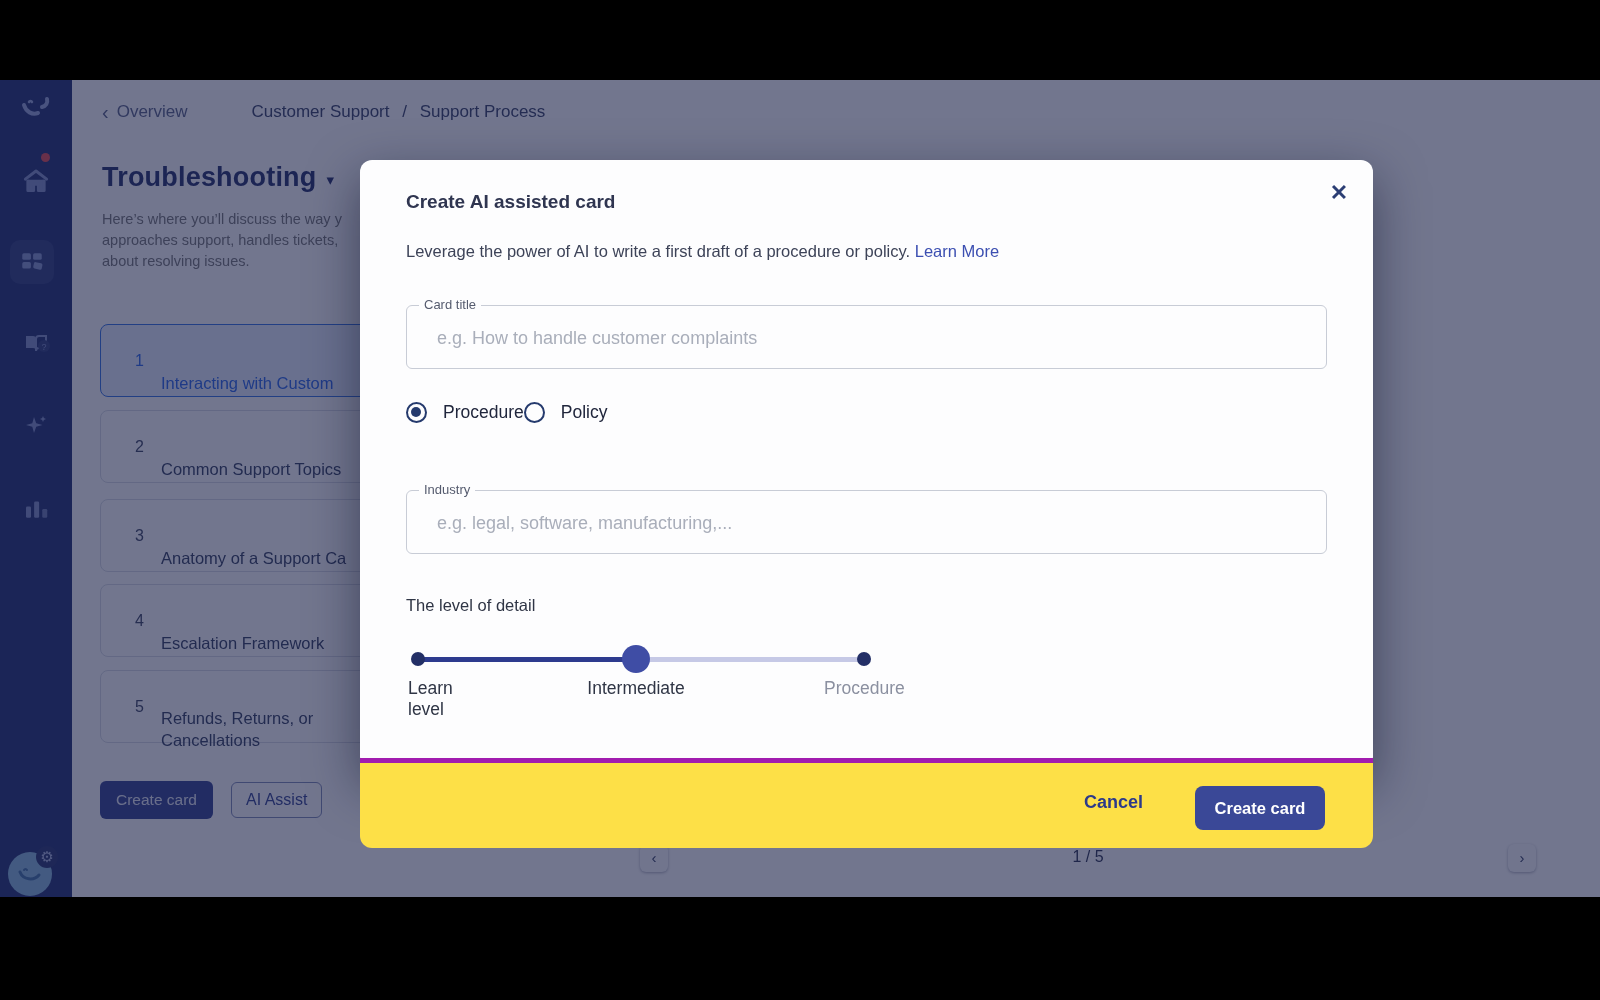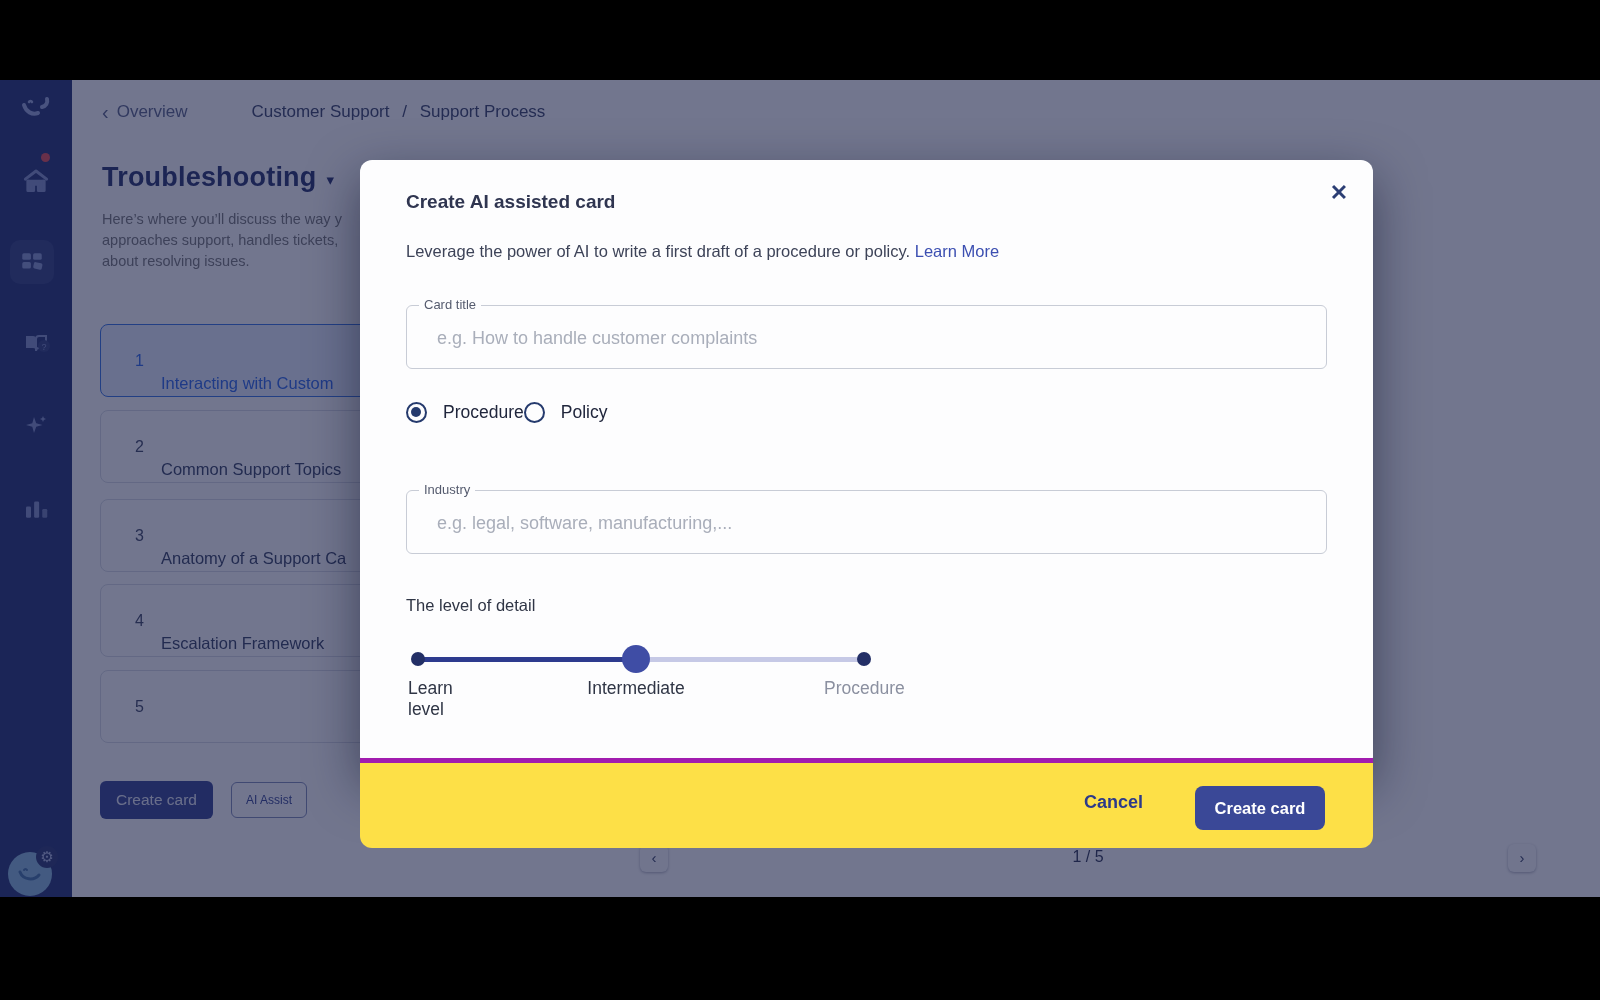--- a/index.html
+++ b/index.html
@@ -44,21 +44,21 @@
 
   .card-list{position:absolute;left:28px;top:0;}
   .list-card{position:absolute;left:0;width:312px;height:73px;background:#ffffff;border:1px solid #d7dbe4;border-radius:8px;box-sizing:border-box;display:flex;align-items:center;}
   .list-card .num{width:26px;margin-left:34px;font-size:16px;color:#39425f;flex:0 0 auto;}
   .list-card .card-title{font-size:16.5px;color:#2e3a5c;white-space:normal;width:210px;line-height:22px;margin-top:44px;}
   .list-card.selected{background:#e8f0fe;border:1.5px solid #2f6fe4;}
   .list-card.selected .num,.list-card.selected .card-title{color:#2563eb;white-space:nowrap;overflow:hidden;}
 
   .page-btn-row{position:absolute;left:28px;top:701px;display:flex;gap:18px;align-items:center;}
   .btn-primary-page{height:38px;padding:0 16px;background:#2e3e8f;color:#e8ebf5;border:none;border-radius:6px;font-size:15.5px;font-family:inherit;}
-  .btn-outline-page{height:36px;padding:0 14px;background:rgba(255,255,255,.6);color:#2e3e8f;border:1px solid #7c88b5;border-radius:6px;font-size:12px;font-family:inherit;}
+  .btn-outline-page{height:36px;padding:0 14px;background:rgba(255,255,255,.6);color:#2e3e8f;border:1px solid #7c88b5;border-radius:6px;font-size:16px;font-family:inherit;}
 
   .pager{position:absolute;left:568px;top:760px;width:896px;height:36px;}
   .pager-btn{position:absolute;top:4px;width:28px;height:28px;background:#fbfbfd;border:none;border-radius:6px;box-shadow:0 1px 3px rgba(20,25,60,.35);color:#2e3a5c;font-size:15px;line-height:28px;text-align:center;padding:0;}
   .pager-prev{left:0;}
   .pager-next{right:0;}
   .pager-count{position:absolute;left:0;right:0;top:8px;text-align:center;font-size:16px;color:#262e4e;}
 
   
   .dim-overlay{position:absolute;top:80px;left:0;width:1600px;height:817px;background:rgba(28,34,72,0.62);z-index:5;}
 
@@ -143,20 +143,21 @@
       <div class="list-card" style="top:419px">
         <span class="num">3</span>
         <span class="card-title">Anatomy of a Support Ca</span>
       </div>
       <div class="list-card" style="top:504px">
         <span class="num">4</span>
         <span class="card-title">Escalation Framework</span>
       </div>
       <div class="list-card" style="top:590px">
         <span class="num">5</span>
+        <span class="card-title">Refunds, Returns, or Cancellations</span>
       </div>
     </div>
 
     <div class="page-btn-row">
       <button class="btn-primary-page">Create card</button>
       <button class="btn-outline-page">AI Assist</button>
     </div>
 
     <div class="pager">
       <button class="pager-btn pager-prev">‹</button>

